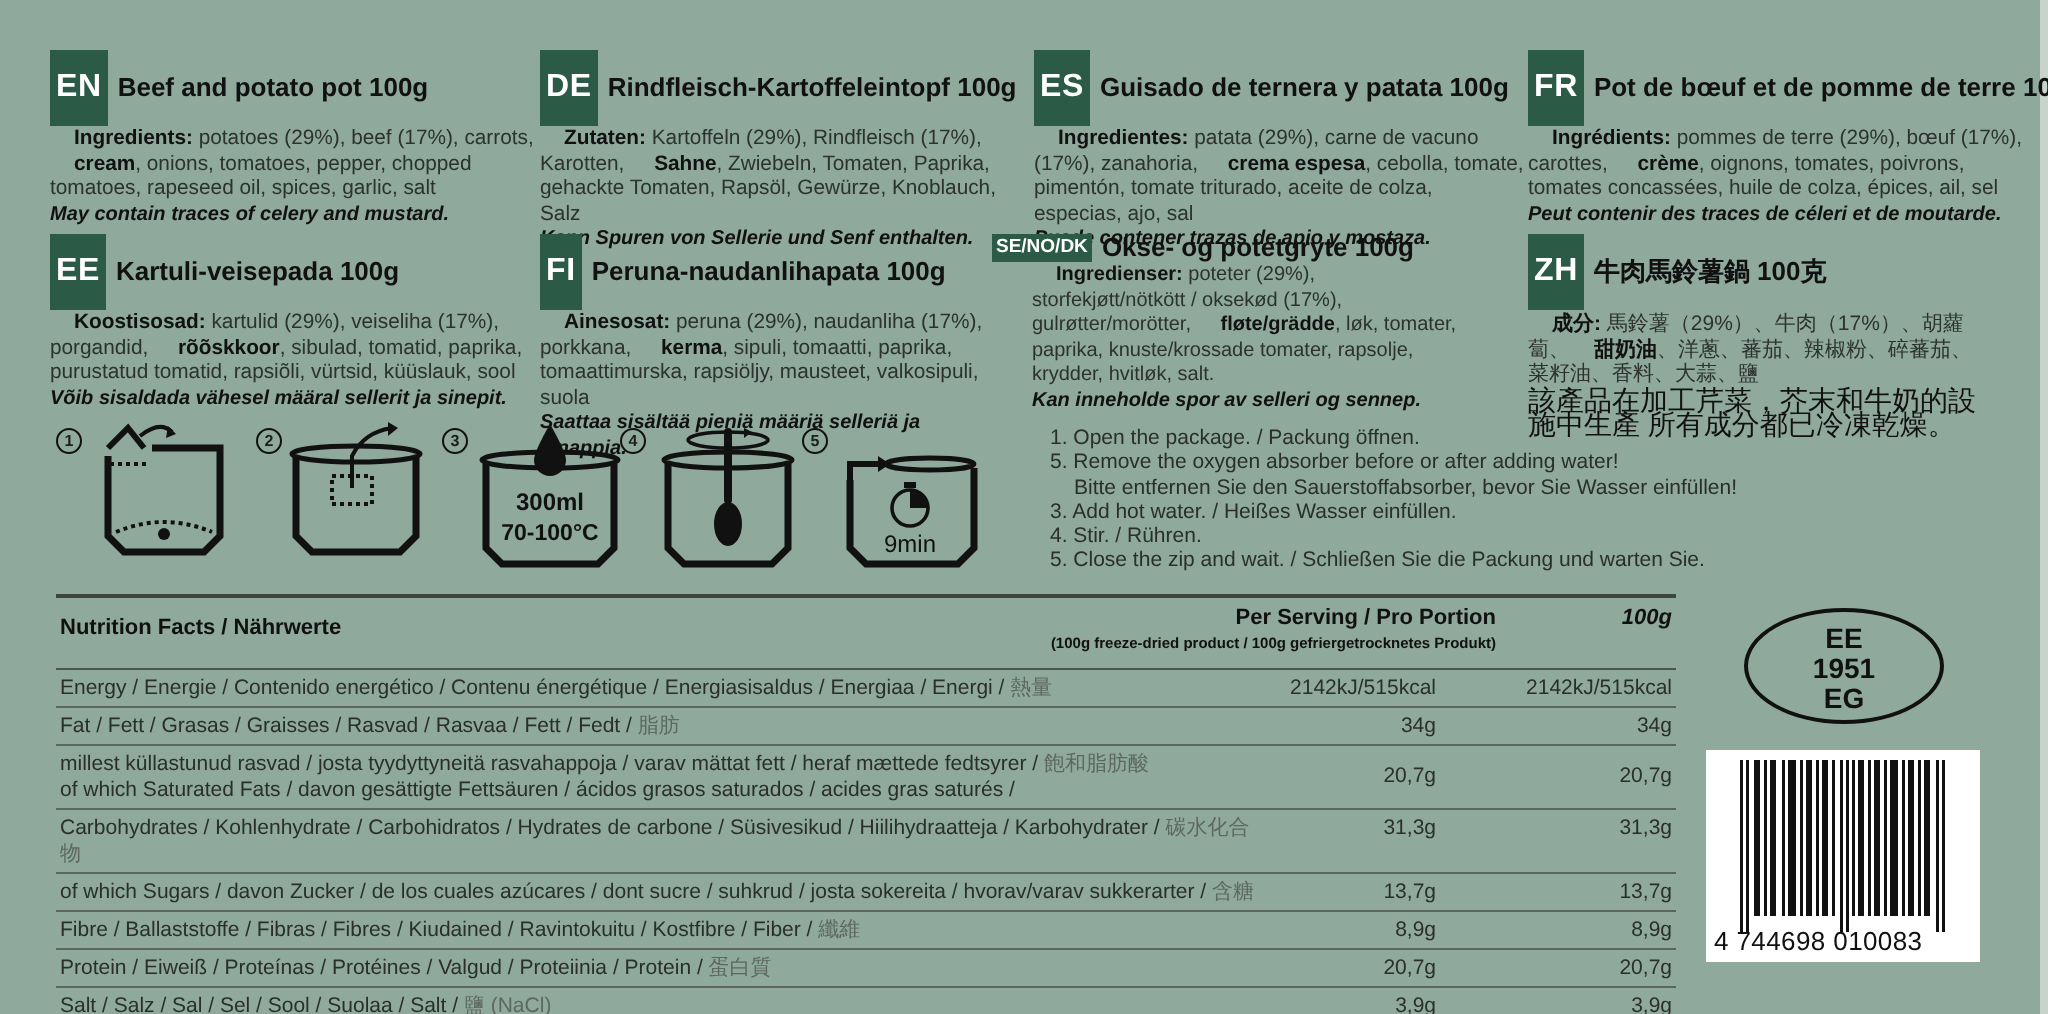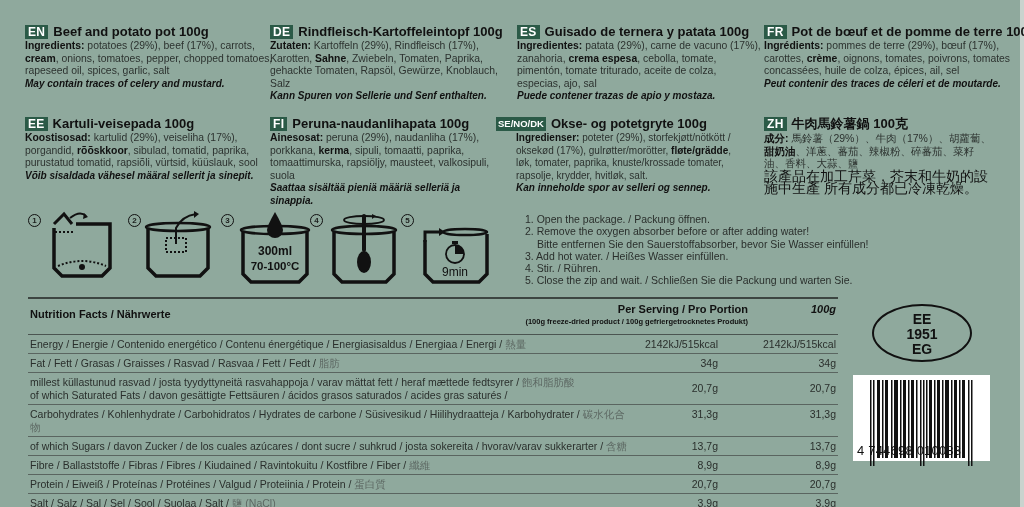--- a/index.html
+++ b/index.html
@@ -8,27 +8,27 @@
     background: #8fa99d;
     font-family: "Liberation Sans", sans-serif;
     color: #1c1f1d;
   }
   .edge { position: absolute; right: 0; top: 0; width: 4px; height: 507px; background: #c9d3ce; }
   .lang {
     position: absolute; width: 250px; font-size: 10.4px; line-height: 12.6px;
   }
   .lang .head { display: flex; align-items: center; gap: 5px; margin-bottom: 1px; }
   .badge {
-    background: #2b5a47; color: #fff; font-weight: bold; font-size: 12px;
-    padding: 0 3px; line-height: 14px; letter-spacing: 0.3px;
+    background: #2b5a47; color: #fff; font-weight: bold; font-size: 16px;
+    padding: 12px 3px; line-height: 14px; letter-spacing: 0.3px;
   }
   .badge.small { font-size: 9.5px; letter-spacing: 0; padding: 0 2px; }
   .lang .title { font-weight: bold; font-size: 13px; color: #111; white-space: nowrap; }
   .lang .ing { color: #2c322f; }
-  .lang .ing b { color: #111; }
+  .lang .ing b { color: #111; margin-left: 12px; }
   .lang .warn { font-style: italic; font-weight: bold; color: #111; font-size: 10px; }
   .lang.zh .ing { font-size: 10.5px; }
   .lang.zh .warn { font-style: normal; font-weight: normal; font-size: 14px; }
 
   .steps { position: absolute; left: 28px; top: 210px; width: 465px; height: 80px; }
   .step { position: absolute; top: 0; }
   .step .num {
     position: absolute; left: 0; top: 4px; width: 11px; height: 11px; border: 1.5px solid #111;
     border-radius: 50%; font-size: 8px; font-weight: bold; text-align: center; line-height: 11px;
   }
@@ -54,21 +54,21 @@
   .row .v1 { position: absolute; right: 120px; top: 3px; width: 110px; text-align: right; }
   .row .v2 { position: absolute; right: 2px; top: 3px; width: 110px; text-align: right; }
   .row.tall .v1, .row.tall .v2 { top: 9px; }
 
   .oval {
     position: absolute; left: 872px; top: 304px; width: 100px; height: 58px;
     border: 2.5px solid #111; border-radius: 50%; text-align: center;
     font-weight: bold; font-size: 14px; line-height: 15px; color: #111;
     box-sizing: border-box; padding-top: 6px;
   }
-  .barcode { position: absolute; left: 853px; top: 375px; width: 137px; height: 86px; background: #fff; }
+  .barcode { position: absolute; left: 853px; top: 375px; width: 137px; height: 106px; background: #fff; }
   .barcode svg { position: absolute; left: 17px; top: 5px; }
   .barcode .digits {
     position: absolute; left: 4px; bottom: 3px; font-size: 13px; color: #111; letter-spacing: 0.2px; white-space: nowrap;
     font-family: "Liberation Sans", sans-serif;
   }
 </style>
 </head>
 <body>
 
 <div class="edge"></div>
@@ -199,21 +199,21 @@
       <circle cx="34" cy="44" r="9" fill="none" stroke="#111" stroke-width="1.8"></circle>
       <rect x="31" y="31" width="6" height="3" fill="#111"></rect>
       <path d="M34 44 L34 35 A9 9 0 0 1 43 44 Z" fill="#111"></path>
       <text x="34" y="66" text-anchor="middle" font-family="Liberation Sans, sans-serif" font-size="12" fill="#111">9min</text>
     </svg>
   </div>
 </div>
 
 <div class="instr">
   <div>1. Open the package. / Packung öffnen.</div>
-  <div>2. Remove the oxygen absorber before or after adding water!</div>
+  <div>5. Remove the oxygen absorber before or after adding water!</div>
   <div class="indent">Bitte entfernen Sie den Sauerstoffabsorber, bevor Sie Wasser einfüllen!</div>
   <div>3. Add hot water. /  Heißes Wasser einfüllen.</div>
   <div>4. Stir. / Rühren.</div>
   <div>5. Close the zip and wait. / Schließen Sie die Packung und warten Sie.</div>
 </div>
 
 <div class="hr-top"></div>
 
 <div class="nut">
   <div class="hdr">

